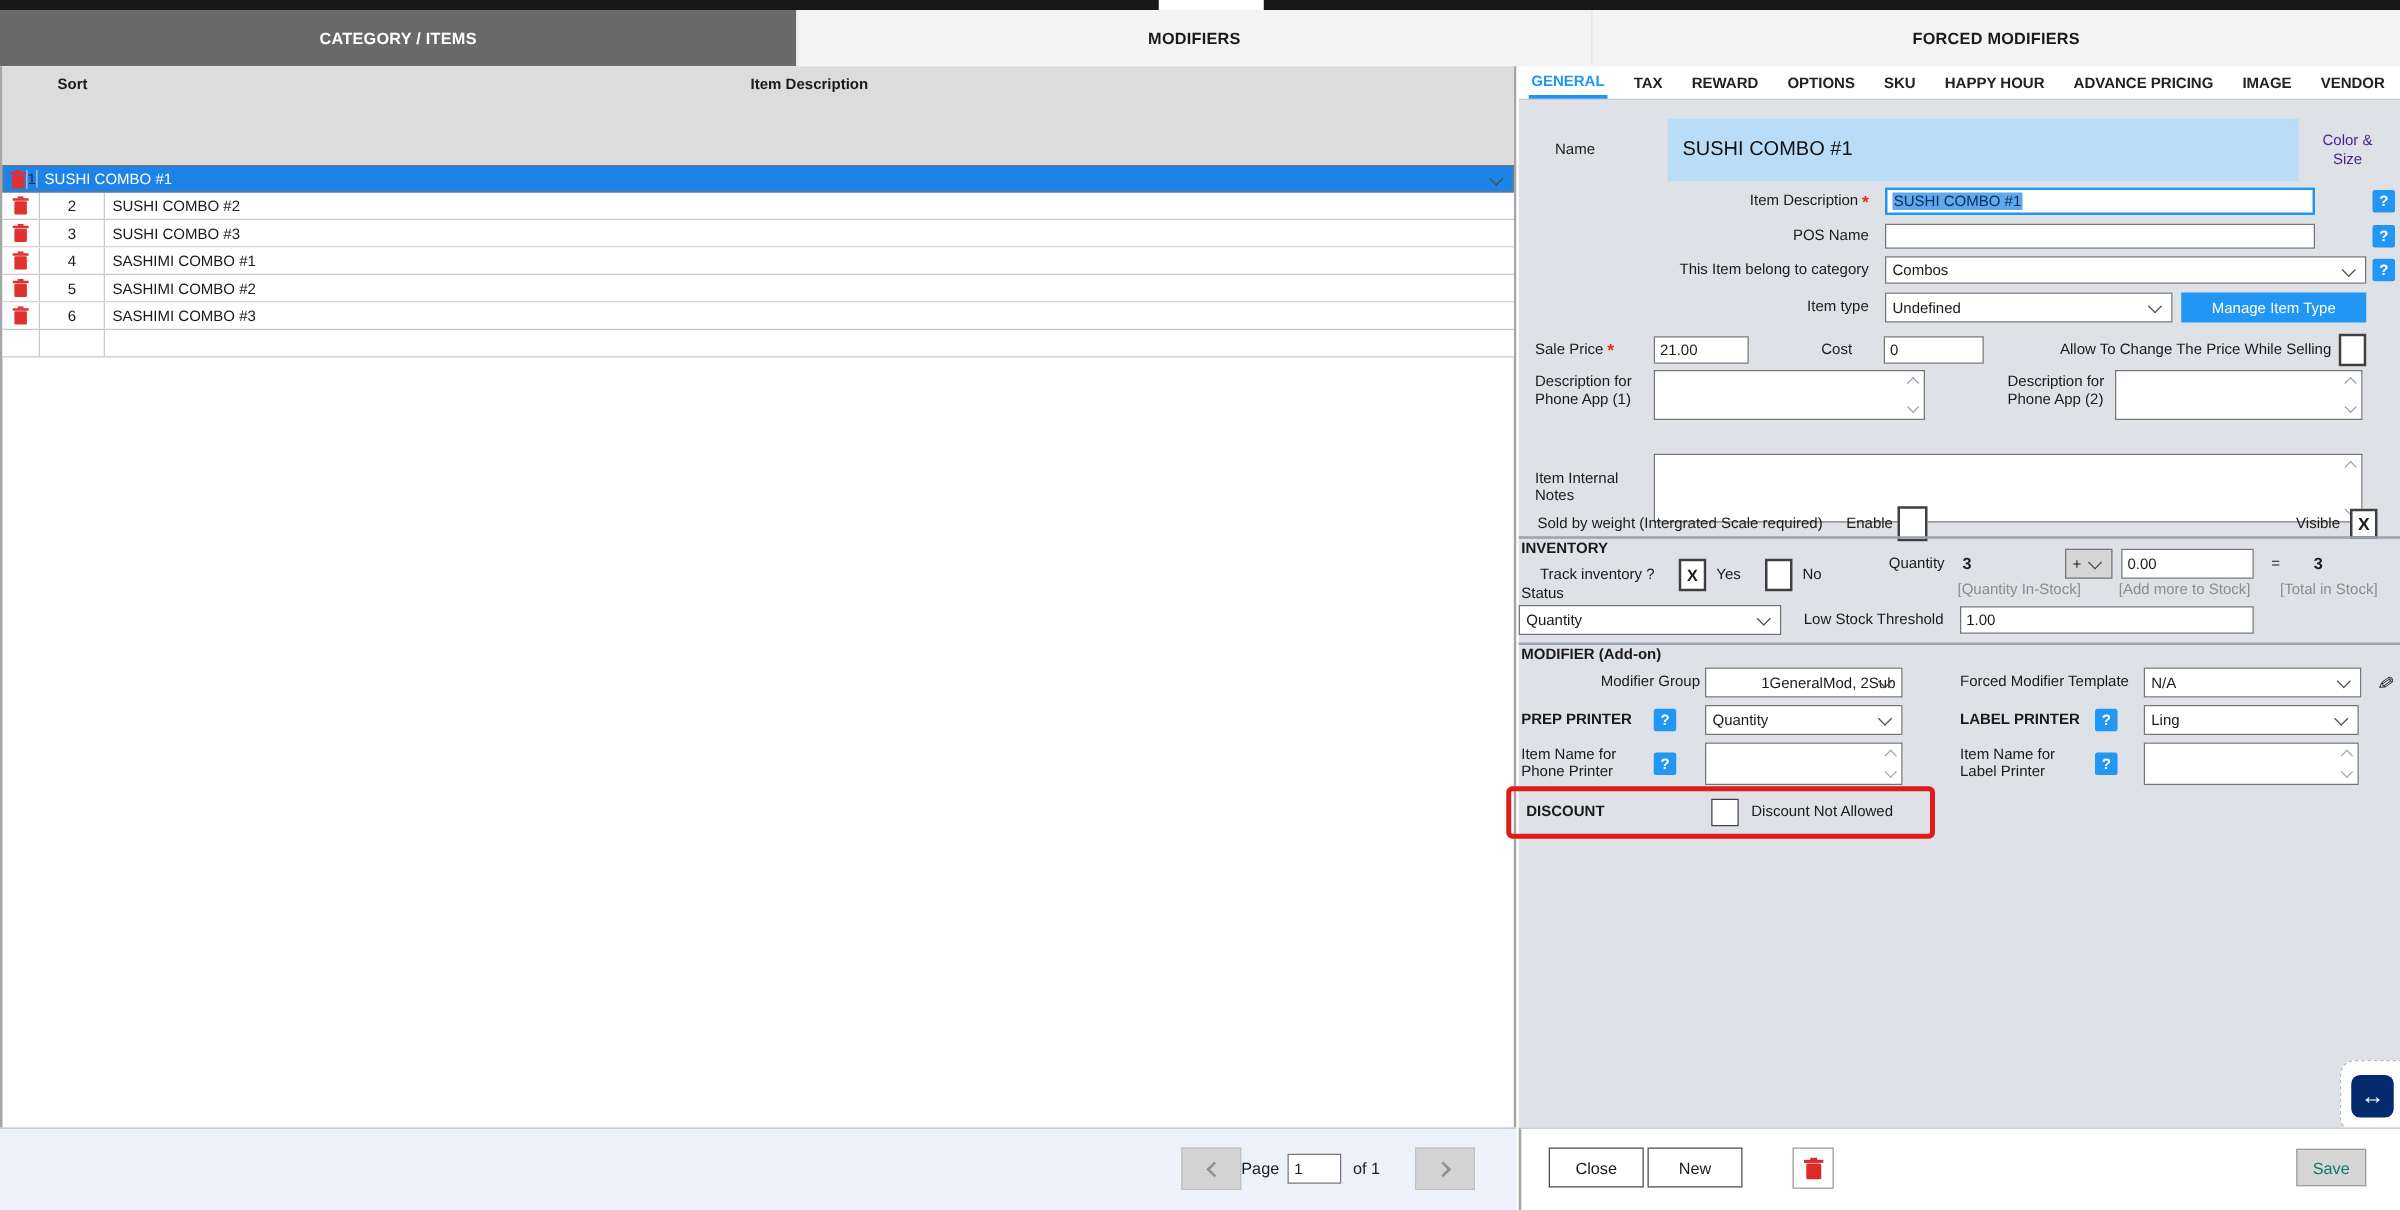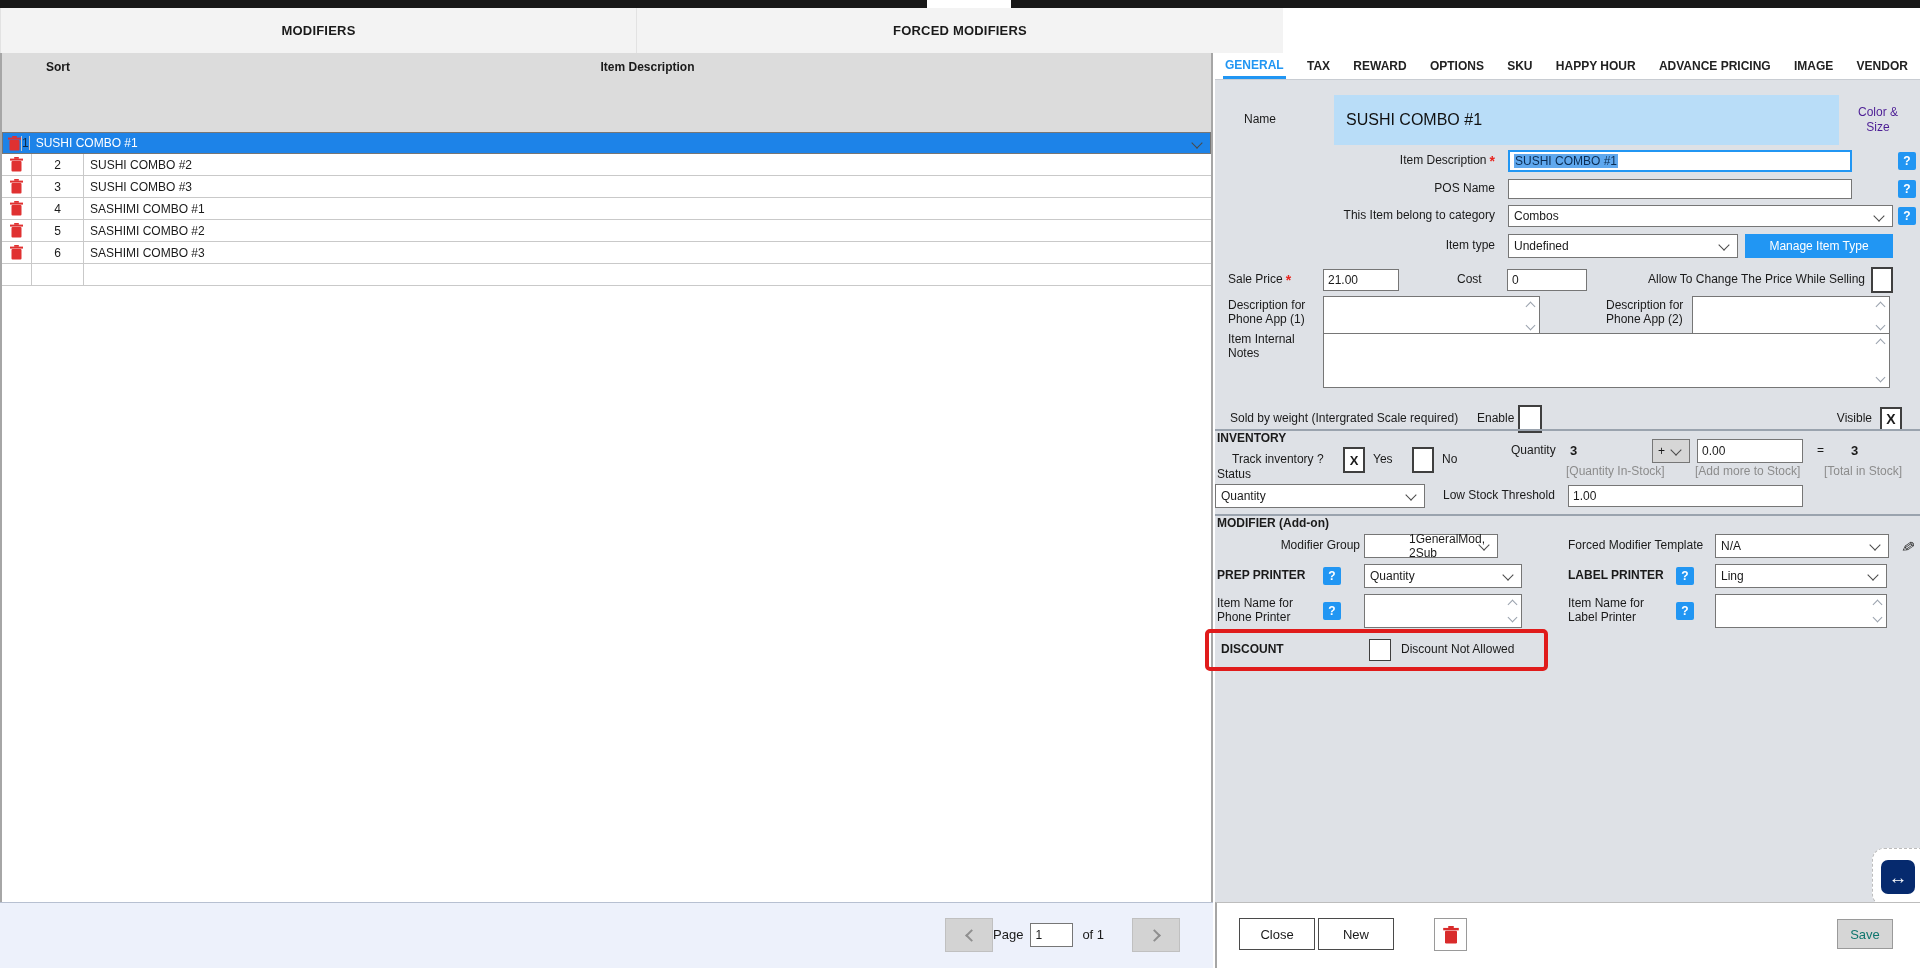--- a/index.html
+++ b/index.html
@@ -81,20 +81,21 @@
 </style>
 </head>
 <body>
 
 <div id="app">
 
   <div id="topbar"></div>
   <div id="topnotch"></div>
 
   <div id="toptabs">
+    <div class="toptab active" style="width:637px;">CATEGORY / ITEMS</div>
     <div class="toptab inactive" style="width:636px;">MODIFIERS</div>
     <div class="toptab inactive" style="width:647px;">FORCED MODIFIERS</div>
   </div>
 
   <div id="leftpanel">
     <div id="lheader">
       <div class="hc"></div>
       <div class="hc sort">Sort</div>
       <div class="hc desc">Item Description</div>
     </div>
@@ -233,21 +234,21 @@
       <div class="cb" style="position:absolute; left:656px; width:22px; height:26px;"></div>
     </div>
 
     <div class="frow" style="left:0; top:243px; width:705px; height:40px; align-items:flex-start;">
       <span class="lbl" style="margin-left:13px; width:92px; padding-top:3px;">Description for Phone App (1)</span>
       <div class="ta" style="position:absolute; left:108px; width:217px; height:40px;"></div>
       <span class="lbl" style="position:absolute; left:391px; width:90px; padding-top:3px;">Description for Phone App (2)</span>
       <div class="ta" style="position:absolute; left:477px; width:198px; height:40px;"></div>
     </div>
 
-    <div class="frow" style="left:0; top:280px; width:705px; height:66px; align-items:flex-start;">
+    <div class="frow" style="left:0; top:304px; width:705px; height:66px; align-items:center;">
       <span class="lbl" style="margin-left:13px; width:82px;">Item Internal Notes</span>
       <div class="ta" style="position:absolute; left:108px; width:567px; height:55px;"></div>
     </div>
 
     <div class="frow" style="left:0; top:352px; width:705px; height:28px;">
       <span class="lbl" style="margin-left:15px;">Sold by weight (Intergrated Scale required)</span>
       <span class="lbl" style="position:absolute; left:262px;">Enable</span>
       <div class="cb" style="position:absolute; left:303px; width:24px; height:28px;"></div>
       <span class="lbl" style="position:absolute; right:48px;">Visible</span>
       <div class="cb" style="position:absolute; right:18px; width:22px; height:24px; font-size:14px;">X</div>
@@ -281,21 +282,21 @@
       <div class="sel" style="position:absolute; left:0; width:210px; height:24px;">Quantity</div>
       <span class="lbl" style="position:absolute; left:228px;">Low Stock Threshold</span>
       <input class="inp" style="position: absolute; left: 353px; width: 235px; height: 22px;" value="1.00">
     </div>
 
     <div class="divider" style="top:461px;"></div>
 
     <span class="lbl b abs" style="left:2px; top:464px;">MODIFIER (Add-on)</span>
     <div class="frow" style="left:0; top:481px; width:705px; height:24px;">
       <span class="lbl" style="position:absolute; left:20px; width:125px; text-align:right;">Modifier Group</span>
-      <div class="sel" style="position:absolute; left:149px; width:134px; height:24px;padding-left:44px;">1GeneralMod, 2Sub</div>
+      <div class="sel" style="position:absolute; left:149px; width:158px; height:24px;padding-left:44px;">1GeneralMod, 2Sub</div>
       <span class="lbl" style="position:absolute; left:353px;">Forced Modifier Template</span>
       <div class="sel" style="position:absolute; left:500px; width:174px; height:24px;">N/A</div>
       <div class="pencil" style="position:absolute; left:684px;"></div>
     </div>
 
     <div class="frow" style="left:0; top:510px; width:705px; height:26px;">
       <span class="lbl b" style="margin-left:2px;">PREP PRINTER</span>
       <div class="qbtn" style="position:absolute; left:108px;">?</div>
       <div class="sel" style="position:absolute; left:149px; width:158px; height:24px;">Quantity</div>
       <span class="lbl b" style="position:absolute; left:353px;">LABEL PRINTER</span>

